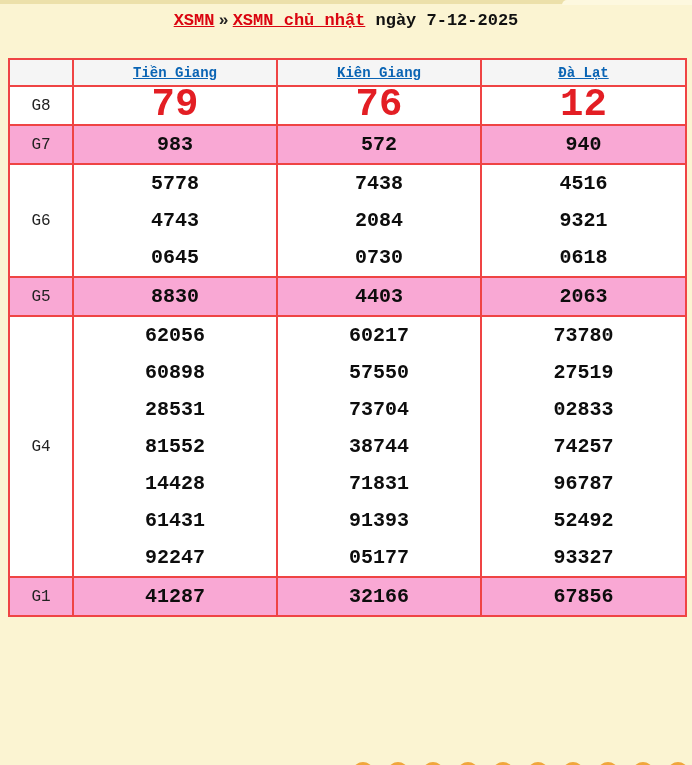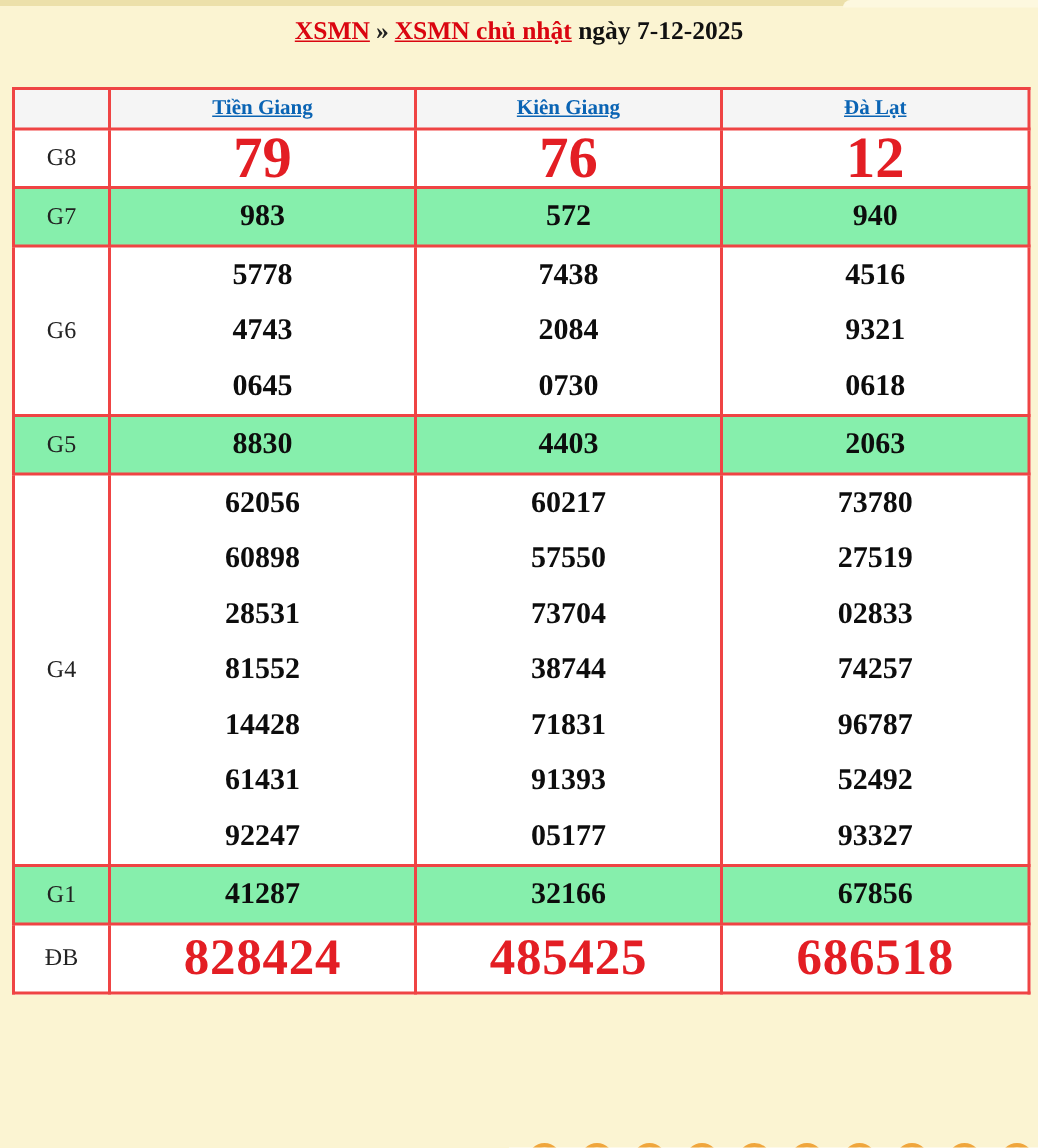--- a/index.html
+++ b/index.html
@@ -1,21 +1,21 @@
 <!DOCTYPE html>
 <html><head>
 <meta charset="utf-8">
 <style>
   html,body{margin:0;padding:0;}
   .page{
     position:relative;
     width:692px;height:765px;
     background:#fbf4d2;
     overflow:hidden;
-    font-family:Liberation Serif, serif;
+    font-family:Liberation Mono, monospace;
   }
   .top-strip{position:absolute;top:0;left:0;width:100%;height:4px;background:#ece0aa;}
   .top-strip-light{position:absolute;top:0;left:562px;right:0;height:5px;background:#fdf8df;border-top-left-radius:7px;}
   .title-bar{
     position:absolute;top:11px;left:0;width:100%;
     text-align:center;font-size:17px;font-weight:bold;color:#111;
     white-space:nowrap;
   }
   .title-bar a{color:#da0510;text-decoration:underline;cursor:pointer;}
   .title-sep{color:#222;padding:0 4px;}
@@ -26,21 +26,21 @@
   }
   table.lottery td, table.lottery th{
     border:2px solid #ef4444;
     text-align:center;vertical-align:middle;padding:0;
   }
   table.lottery th{
     height:25px;background:#f5f5f5;
     font-size:14px;font-weight:bold;color:#0a64b4;
     text-decoration:underline;cursor:pointer;
   }
-  tr.shade{background:#86efac;margin-top:32px;}
+  tr.shade{background:#f9a8d4;margin-top:32px;}
   td.label{font-size:16px;font-weight:normal;color:#222;}
   td.vals{font-weight:bold;}
   td.vals .num{height:37px;line-height:37px;font-size:20px;color:#0d0d0d;letter-spacing:0px;}
   td.vals.red-large .num{font-size:39px;color:#e31e24;}
   td.vals.red-xlarge .num{height:44px;line-height:44px;font-size:34px;color:#e31e24;letter-spacing:0.5px;}
   .ball{
     position:absolute;top:762px;
     width:22px;height:22px;border-radius:50%;
     border:3px solid #f0a63c;background:transparent;
     box-sizing:border-box;
@@ -163,32 +163,20 @@
           <td class="vals">
             <div class="num">41287</div>
           </td>
           <td class="vals">
             <div class="num">32166</div>
           </td>
           <td class="vals">
             <div class="num">67856</div>
           </td>
         </tr>
-        <tr>
-          <td class="label">ĐB</td>
-          <td class="vals red-xlarge">
-            <div class="num">828424</div>
-          </td>
-          <td class="vals red-xlarge">
-            <div class="num">485425</div>
-          </td>
-          <td class="vals red-xlarge">
-            <div class="num">686518</div>
-          </td>
-        </tr>
       </tbody>
   </table>
 <div class="ball" style="left: 352px;"></div>
     <div class="ball" style="left: 387px;"></div>
     <div class="ball" style="left: 422px;"></div>
     <div class="ball" style="left: 457px;"></div>
     <div class="ball" style="left: 492px;"></div>
     <div class="ball" style="left: 527px;"></div>
     <div class="ball" style="left: 562px;"></div>
     <div class="ball" style="left: 597px;"></div>

